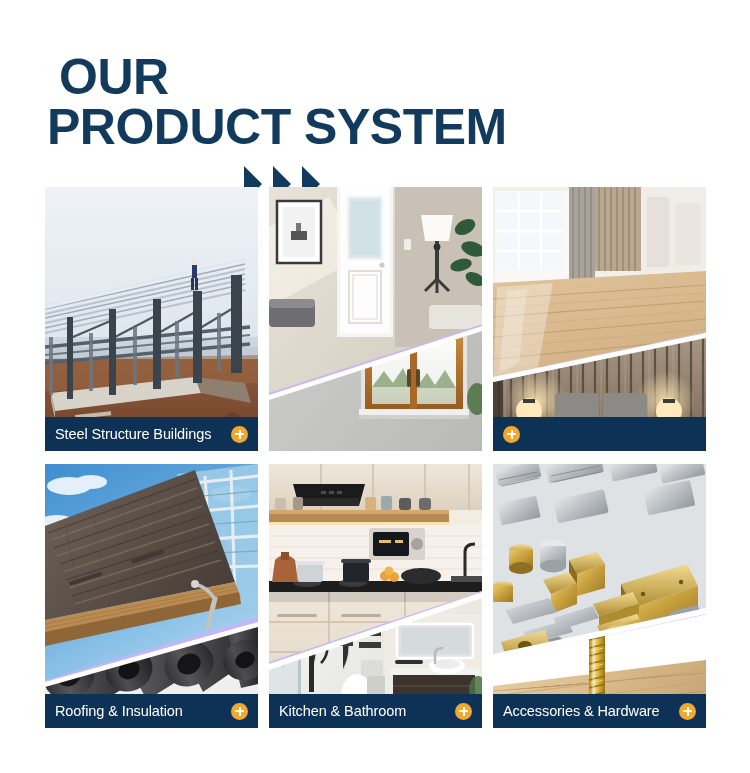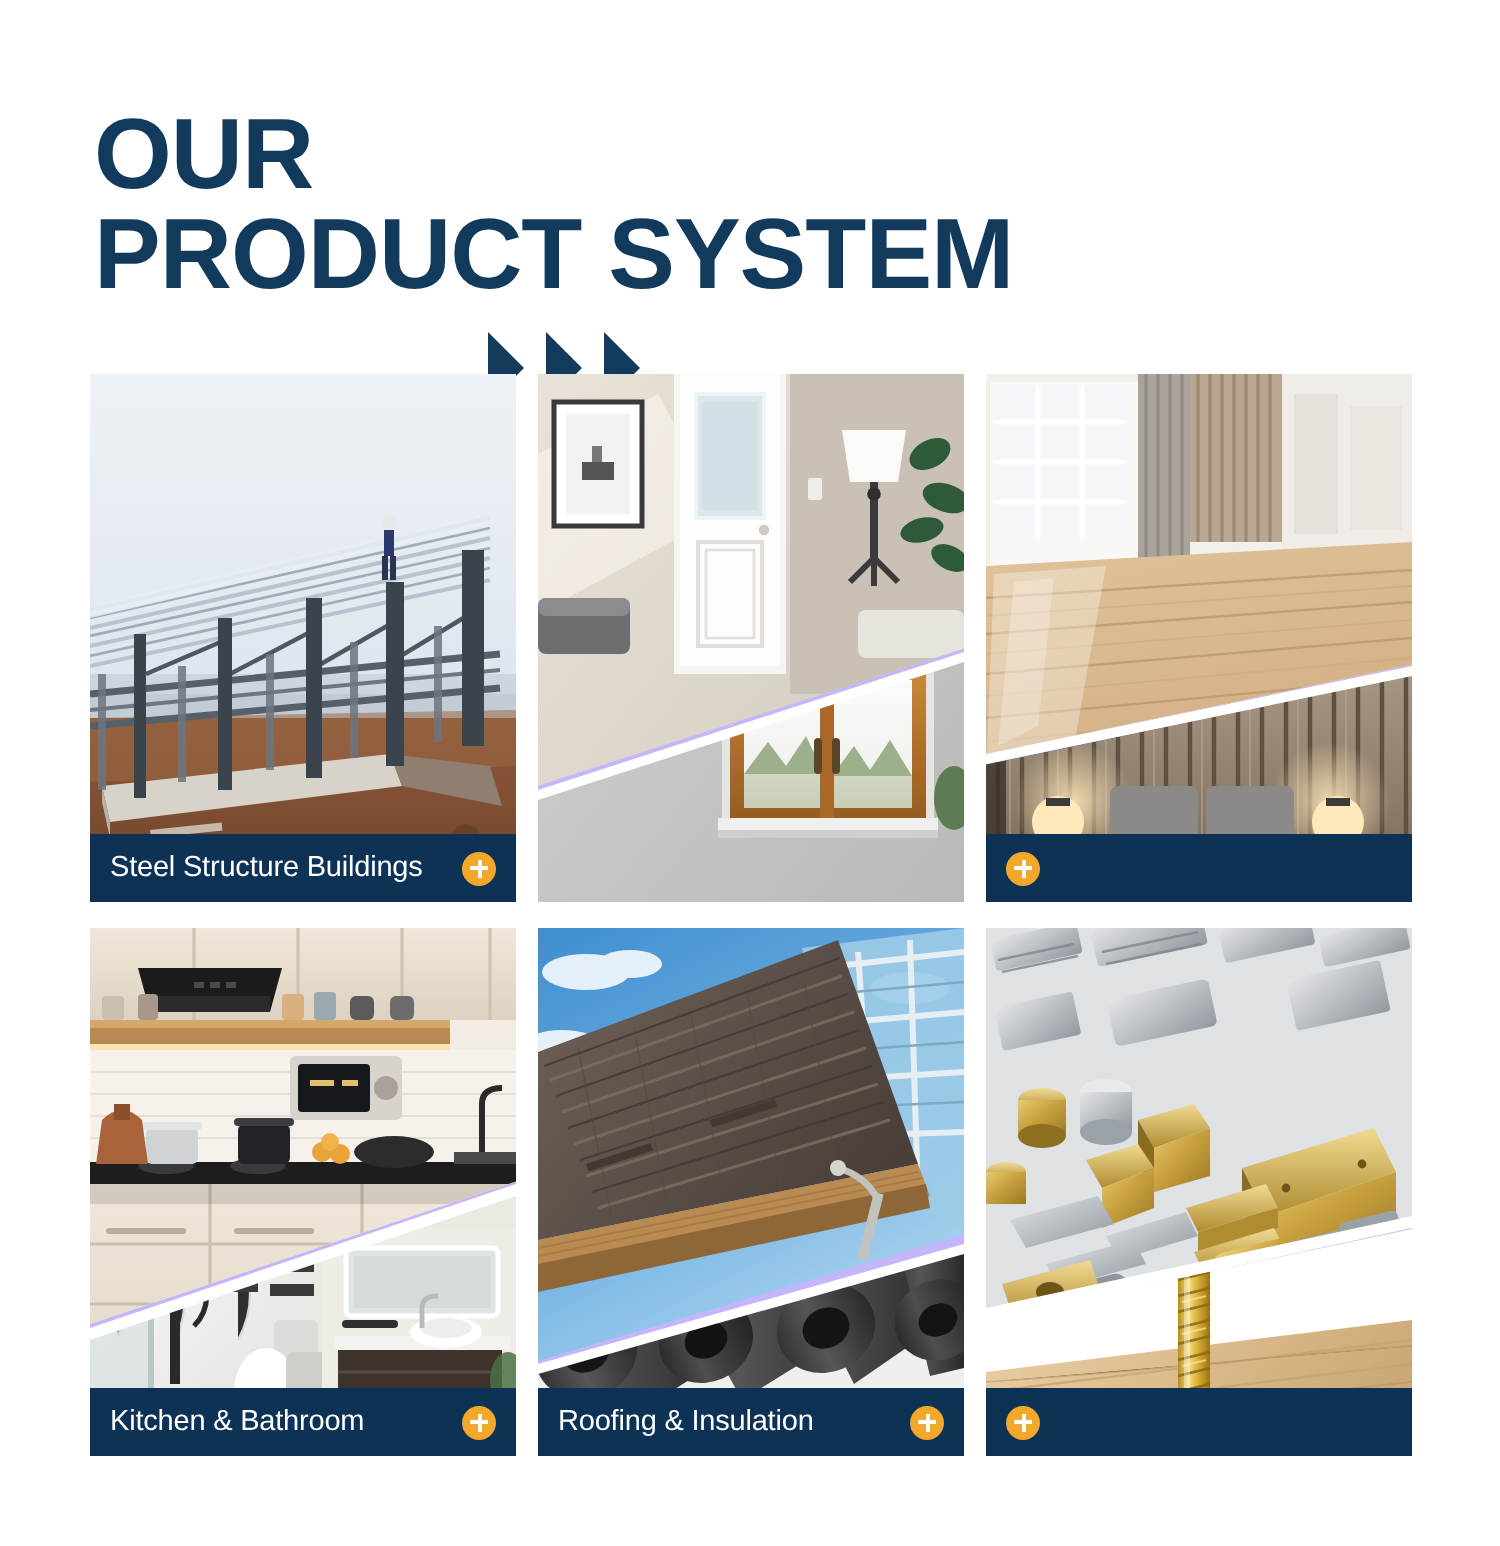--- a/index.html
+++ b/index.html
@@ -15,21 +15,21 @@
   
   .heading{
     position:absolute; left:47px; top:52px;
     color:#113A5C;
     font-weight:bold;
     font-size:50px;
     line-height:50px;
     letter-spacing:-0.5px;
     white-space:nowrap;
   }
-  .heading .l1{ display:block; }
+  .heading .l1{ display:block;margin-left:12px; }
   .heading .l2{ display:flex; align-items:center; gap:12px; margin-top:0;flex-direction:column; }
   .chevrons{ display:inline-flex; gap:7px; margin-left:10px; }
   .chevrons svg{ display:block; }
 
   
   .grid{
     position:absolute; left:45px; top:187px;
     width:661px;
     display:grid;
     grid-template-columns:repeat(3, 213px);
@@ -482,189 +482,20 @@
         </div>
       </div>
       <div class="label-bar">
         <span class="plus-badge"></span>
       </div>
     </div>
 
     <div class="card">
       <div class="media">
 
-        <div class="half top clip-top4">
-          <svg viewBox="0 0 213 264" preserveAspectRatio="xMidYMid slice">
-            <defs>
-              <linearGradient id="cab4" x1="0" y1="0" x2="0" y2="1">
-                <stop offset="0%" stop-color="#efe7da"></stop>
-                  <stop offset="100%" stop-color="#ddd2c1"></stop>
-              </linearGradient>
-            </defs>
-            <rect width="213" height="264" fill="#f2ece2"></rect>
-
-            <rect y="0" width="213" height="46" fill="url(#cab4)"></rect>
-            <g stroke="#cfc3b0" stroke-width="1.6">
-              <path d="M52 0 V46"></path>
-                <path d="M104 0 V46"></path>
-                <path d="M156 0 V46"></path>
-                <path d="M200 0 V46"></path>
-            </g>
-
-            <path d="M24 20 H96 L90 42 H30 Z" fill="#1b1b1b"></path>
-            <rect x="30" y="34" width="60" height="8" fill="#2b2b2b"></rect>
-            <g fill="#4a4a4a">
-                <rect x="52" y="27" width="5" height="3"></rect>
-                <rect x="60" y="27" width="5" height="3"></rect>
-                <rect x="68" y="27" width="5" height="3"></rect>
-              </g>
-
-            <rect x="0" y="46" width="180" height="12" fill="#b88a53"></rect>
-            <rect x="0" y="46" width="180" height="4" fill="#d4a76b"></rect>
-            <rect x="0" y="58" width="180" height="3" fill="#ffe2ab" opacity="0.85"></rect>
-
-            <g>
-              <rect x="6" y="34" width="11" height="12" rx="2" fill="#c9bfae"></rect>
-              <rect x="24" y="33" width="10" height="13" rx="2" fill="#a8988a"></rect>
-              <rect x="96" y="33" width="11" height="13" rx="2" fill="#d9b07e"></rect>
-              <rect x="112" y="32" width="11" height="14" rx="2" fill="#9aa9ae"></rect>
-              <rect x="130" y="34" width="12" height="12" rx="3" fill="#5b5b5b"></rect>
-              <rect x="150" y="34" width="12" height="12" rx="3" fill="#6c6c6c"></rect>
-            </g>
-
-            <rect y="61" width="213" height="56" fill="#f6f2eb"></rect>
-            <g stroke="#e6dfd4" stroke-width="1">
-              <path d="M0 72 H213"></path>
-                <path d="M0 83 H213"></path>
-                <path d="M0 94 H213"></path>
-                <path d="M0 105 H213"></path>
-            </g>
-
-            <rect x="100" y="64" width="56" height="32" rx="3" fill="#d8d3cc"></rect>
-            <rect x="104" y="68" width="36" height="24" rx="2" fill="#15181c"></rect>
-            <g fill="#e0c169">
-                <rect x="110" y="76" width="12" height="3"></rect>
-                <rect x="126" y="76" width="8" height="3"></rect>
-              </g>
-            <circle cx="148" cy="80" r="6" fill="#a8a29a"></circle>
-
-            <rect y="117" width="213" height="11" fill="#1d1d1d"></rect>
-
-            <g fill="#3a3a3a">
-              <ellipse cx="38" cy="119" rx="14" ry="4"></ellipse>
-              <ellipse cx="84" cy="119" rx="14" ry="4"></ellipse>
-            </g>
-
-            <rect x="28" y="100" width="26" height="18" rx="3" fill="#cfd3d6"></rect>
-            <rect x="26" y="97" width="30" height="4" rx="2" fill="#e2e5e7"></rect>
-            <rect x="74" y="98" width="26" height="20" rx="3" fill="#22242a"></rect>
-            <rect x="72" y="95" width="30" height="4" rx="2" fill="#3a3d44"></rect>
-
-            <path d="M6 96 q10 -10 20 0 l3 22 h-26 Z" fill="#a9633a"></path>
-            <rect x="12" y="88" width="8" height="8" fill="#8b4f2c"></rect>
-
-            <ellipse cx="152" cy="112" rx="20" ry="8" fill="#2c2c2c"></ellipse>
-            <circle cx="116" cy="112" r="5" fill="#e8a33a"></circle>
-            <circle cx="125" cy="113" r="5" fill="#e8a33a"></circle>
-            <circle cx="120" cy="107" r="4.5" fill="#f0b44b"></circle>
-
-            <path d="M196 88 v26" stroke="#2a2a2a" stroke-width="3" fill="none"></path>
-            <path d="M196 88 q0 -8 10 -8" stroke="#2a2a2a" stroke-width="3" fill="none"></path>
-            <rect x="182" y="112" width="31" height="6" fill="#4a4a4a"></rect>
-
-            <rect y="128" width="213" height="136" fill="url(#cab4)"></rect>
-            <g stroke="#cbbfae" stroke-width="1.5">
-              <path d="M0 158 H213"></path>
-                <path d="M0 188 H213"></path>
-              <path d="M60 128 V264"></path>
-                <path d="M136 128 V264"></path>
-            </g>
-            <g fill="#b9ad9c">
-              <rect x="8" y="150" width="40" height="3" rx="1.5"></rect>
-              <rect x="72" y="150" width="40" height="3" rx="1.5"></rect>
-              <rect x="150" y="150" width="40" height="3" rx="1.5"></rect>
-            </g>
-
-            <rect y="128" width="213" height="10" fill="#000" opacity="0.12"></rect>
-          </svg>
-        </div>
-
-        <div class="half bot clip-bot4">
-          <svg viewBox="0 0 213 264" preserveAspectRatio="xMidYMid slice">
-            <defs>
-              <linearGradient id="marb4" x1="0" y1="0" x2="1" y2="1">
-                <stop offset="0%" stop-color="#f6f6f4"></stop>
-                  <stop offset="100%" stop-color="#e2e2df"></stop>
-              </linearGradient>
-            </defs>
-            <rect width="213" height="264" fill="#ece9e3"></rect>
-
-            <rect x="0" y="150" width="110" height="114" fill="url(#marb4)"></rect>
-            <g stroke="#d3d3ce" stroke-width="1.1" opacity="0.8">
-              <path d="M8 160 q16 22 6 44"></path>
-                <path d="M40 152 q14 30 2 56"></path>
-                <path d="M74 158 q12 26 0 48"></path>
-            </g>
-
-            <rect x="0" y="150" width="30" height="114" fill="#cfdcdd" opacity="0.55"></rect>
-            <rect x="29" y="150" width="3" height="114" fill="#b9c6c7"></rect>
-
-            <rect x="40" y="158" width="5" height="70" fill="#2a2a2a"></rect>
-            <rect x="34" y="176" width="18" height="6" rx="2" fill="#2a2a2a"></rect>
-            <circle cx="56" cy="166" r="7" fill="#2a2a2a"></circle>
-            <path d="M56 173 q6 16 -4 26" stroke="#2a2a2a" stroke-width="2.6" fill="none"></path>
-
-            <rect x="62" y="164" width="22" height="6" fill="#3a3a3a"></rect>
-            <rect x="62" y="176" width="22" height="6" fill="#3a3a3a"></rect>
-            <rect x="90" y="166" width="22" height="6" fill="#3a3a3a"></rect>
-            <rect x="90" y="178" width="22" height="6" fill="#3a3a3a"></rect>
-
-            <rect x="92" y="196" width="22" height="18" rx="3" fill="#dcdcd8"></rect>
-            <ellipse cx="88" cy="232" rx="16" ry="22" fill="#ffffff"></ellipse>
-            <rect x="98" y="212" width="24" height="30" rx="4" fill="#cfcfc9"></rect>
-
-            <rect x="116" y="150" width="97" height="114" fill="#efece6"></rect>
-
-            <rect x="128" y="160" width="76" height="34" rx="3" fill="#dfe3e4" stroke="#ffffff" stroke-width="2.5"></rect>
-            <rect x="132" y="164" width="68" height="26" fill="#d5dadb"></rect>
-
-            <rect x="122" y="204" width="88" height="7" fill="#f4f2ee"></rect>
-
-            <ellipse cx="178" cy="202" rx="18" ry="8" fill="#ffffff"></ellipse>
-            <ellipse cx="178" cy="200" rx="13" ry="5" fill="#ededea"></ellipse>
-
-            <path d="M166 190 v10" stroke="#b9b9b9" stroke-width="2.4"></path>
-            <path d="M166 190 q0 -6 8 -6" stroke="#b9b9b9" stroke-width="2.4" fill="none"></path>
-
-            <rect x="124" y="211" width="82" height="34" fill="#3b332c"></rect>
-            <g stroke="#554a40" stroke-width="1.4">
-              <path d="M124 222 H206"></path>
-                <path d="M124 233 H206"></path>
-            </g>
-
-            <rect x="126" y="196" width="28" height="4" rx="2" fill="#2f2f2f"></rect>
-
-            <ellipse cx="209" cy="226" rx="9" ry="14" fill="#4a7243" opacity="0.85"></ellipse>
-          </svg>
-        </div>
-        <div class="slash">
-          <svg viewBox="0 0 213 264" preserveAspectRatio="none">
-            <path d="M0 200 L213 128 L213 134 L0 206 Z" fill="#ffffff"></path>
-          </svg>
-        </div>
-      </div>
-      <div class="label-bar">
-        <span class="label-text">Kitchen &amp; Bathroom</span>
-        <span class="plus-badge"></span>
-      </div>
-    </div>
-
-    <div class="card">
-      <div class="media">
-
         <div class="half top clip-top2">
           <svg viewBox="0 0 213 264" preserveAspectRatio="xMidYMid slice">
             <defs>
               <linearGradient id="sky5" x1="0" y1="0" x2="0.4" y2="1">
                 <stop offset="0%" stop-color="#3f8ed0"></stop>
                   <stop offset="60%" stop-color="#7cb8e4"></stop>
                 <stop offset="100%" stop-color="#b9dcf1"></stop>
               </linearGradient>
               <linearGradient id="tile5" x1="0" y1="0" x2="1" y2="0.6">
                 <stop offset="0%" stop-color="#6f6259"></stop>
@@ -783,20 +614,189 @@
           </svg>
         </div>
         <div class="slash">
           <svg viewBox="0 0 213 264" preserveAspectRatio="none">
             <path d="M0 218 L213 158 L213 163 L0 223 Z" fill="#ffffff"></path>
           </svg>
         </div>
       </div>
       <div class="label-bar">
         <span class="label-text">Roofing &amp; Insulation</span>
+        <span class="plus-badge"></span>
+      </div>
+    </div>
+
+    <div class="card">
+      <div class="media">
+
+        <div class="half top clip-top4">
+          <svg viewBox="0 0 213 264" preserveAspectRatio="xMidYMid slice">
+            <defs>
+              <linearGradient id="cab4" x1="0" y1="0" x2="0" y2="1">
+                <stop offset="0%" stop-color="#efe7da"></stop>
+                  <stop offset="100%" stop-color="#ddd2c1"></stop>
+              </linearGradient>
+            </defs>
+            <rect width="213" height="264" fill="#f2ece2"></rect>
+
+            <rect y="0" width="213" height="46" fill="url(#cab4)"></rect>
+            <g stroke="#cfc3b0" stroke-width="1.6">
+              <path d="M52 0 V46"></path>
+                <path d="M104 0 V46"></path>
+                <path d="M156 0 V46"></path>
+                <path d="M200 0 V46"></path>
+            </g>
+
+            <path d="M24 20 H96 L90 42 H30 Z" fill="#1b1b1b"></path>
+            <rect x="30" y="34" width="60" height="8" fill="#2b2b2b"></rect>
+            <g fill="#4a4a4a">
+                <rect x="52" y="27" width="5" height="3"></rect>
+                <rect x="60" y="27" width="5" height="3"></rect>
+                <rect x="68" y="27" width="5" height="3"></rect>
+              </g>
+
+            <rect x="0" y="46" width="180" height="12" fill="#b88a53"></rect>
+            <rect x="0" y="46" width="180" height="4" fill="#d4a76b"></rect>
+            <rect x="0" y="58" width="180" height="3" fill="#ffe2ab" opacity="0.85"></rect>
+
+            <g>
+              <rect x="6" y="34" width="11" height="12" rx="2" fill="#c9bfae"></rect>
+              <rect x="24" y="33" width="10" height="13" rx="2" fill="#a8988a"></rect>
+              <rect x="96" y="33" width="11" height="13" rx="2" fill="#d9b07e"></rect>
+              <rect x="112" y="32" width="11" height="14" rx="2" fill="#9aa9ae"></rect>
+              <rect x="130" y="34" width="12" height="12" rx="3" fill="#5b5b5b"></rect>
+              <rect x="150" y="34" width="12" height="12" rx="3" fill="#6c6c6c"></rect>
+            </g>
+
+            <rect y="61" width="213" height="56" fill="#f6f2eb"></rect>
+            <g stroke="#e6dfd4" stroke-width="1">
+              <path d="M0 72 H213"></path>
+                <path d="M0 83 H213"></path>
+                <path d="M0 94 H213"></path>
+                <path d="M0 105 H213"></path>
+            </g>
+
+            <rect x="100" y="64" width="56" height="32" rx="3" fill="#d8d3cc"></rect>
+            <rect x="104" y="68" width="36" height="24" rx="2" fill="#15181c"></rect>
+            <g fill="#e0c169">
+                <rect x="110" y="76" width="12" height="3"></rect>
+                <rect x="126" y="76" width="8" height="3"></rect>
+              </g>
+            <circle cx="148" cy="80" r="6" fill="#a8a29a"></circle>
+
+            <rect y="117" width="213" height="11" fill="#1d1d1d"></rect>
+
+            <g fill="#3a3a3a">
+              <ellipse cx="38" cy="119" rx="14" ry="4"></ellipse>
+              <ellipse cx="84" cy="119" rx="14" ry="4"></ellipse>
+            </g>
+
+            <rect x="28" y="100" width="26" height="18" rx="3" fill="#cfd3d6"></rect>
+            <rect x="26" y="97" width="30" height="4" rx="2" fill="#e2e5e7"></rect>
+            <rect x="74" y="98" width="26" height="20" rx="3" fill="#22242a"></rect>
+            <rect x="72" y="95" width="30" height="4" rx="2" fill="#3a3d44"></rect>
+
+            <path d="M6 96 q10 -10 20 0 l3 22 h-26 Z" fill="#a9633a"></path>
+            <rect x="12" y="88" width="8" height="8" fill="#8b4f2c"></rect>
+
+            <ellipse cx="152" cy="112" rx="20" ry="8" fill="#2c2c2c"></ellipse>
+            <circle cx="116" cy="112" r="5" fill="#e8a33a"></circle>
+            <circle cx="125" cy="113" r="5" fill="#e8a33a"></circle>
+            <circle cx="120" cy="107" r="4.5" fill="#f0b44b"></circle>
+
+            <path d="M196 88 v26" stroke="#2a2a2a" stroke-width="3" fill="none"></path>
+            <path d="M196 88 q0 -8 10 -8" stroke="#2a2a2a" stroke-width="3" fill="none"></path>
+            <rect x="182" y="112" width="31" height="6" fill="#4a4a4a"></rect>
+
+            <rect y="128" width="213" height="136" fill="url(#cab4)"></rect>
+            <g stroke="#cbbfae" stroke-width="1.5">
+              <path d="M0 158 H213"></path>
+                <path d="M0 188 H213"></path>
+              <path d="M60 128 V264"></path>
+                <path d="M136 128 V264"></path>
+            </g>
+            <g fill="#b9ad9c">
+              <rect x="8" y="150" width="40" height="3" rx="1.5"></rect>
+              <rect x="72" y="150" width="40" height="3" rx="1.5"></rect>
+              <rect x="150" y="150" width="40" height="3" rx="1.5"></rect>
+            </g>
+
+            <rect y="128" width="213" height="10" fill="#000" opacity="0.12"></rect>
+          </svg>
+        </div>
+
+        <div class="half bot clip-bot4">
+          <svg viewBox="0 0 213 264" preserveAspectRatio="xMidYMid slice">
+            <defs>
+              <linearGradient id="marb4" x1="0" y1="0" x2="1" y2="1">
+                <stop offset="0%" stop-color="#f6f6f4"></stop>
+                  <stop offset="100%" stop-color="#e2e2df"></stop>
+              </linearGradient>
+            </defs>
+            <rect width="213" height="264" fill="#ece9e3"></rect>
+
+            <rect x="0" y="150" width="110" height="114" fill="url(#marb4)"></rect>
+            <g stroke="#d3d3ce" stroke-width="1.1" opacity="0.8">
+              <path d="M8 160 q16 22 6 44"></path>
+                <path d="M40 152 q14 30 2 56"></path>
+                <path d="M74 158 q12 26 0 48"></path>
+            </g>
+
+            <rect x="0" y="150" width="30" height="114" fill="#cfdcdd" opacity="0.55"></rect>
+            <rect x="29" y="150" width="3" height="114" fill="#b9c6c7"></rect>
+
+            <rect x="40" y="158" width="5" height="70" fill="#2a2a2a"></rect>
+            <rect x="34" y="176" width="18" height="6" rx="2" fill="#2a2a2a"></rect>
+            <circle cx="56" cy="166" r="7" fill="#2a2a2a"></circle>
+            <path d="M56 173 q6 16 -4 26" stroke="#2a2a2a" stroke-width="2.6" fill="none"></path>
+
+            <rect x="62" y="164" width="22" height="6" fill="#3a3a3a"></rect>
+            <rect x="62" y="176" width="22" height="6" fill="#3a3a3a"></rect>
+            <rect x="90" y="166" width="22" height="6" fill="#3a3a3a"></rect>
+            <rect x="90" y="178" width="22" height="6" fill="#3a3a3a"></rect>
+
+            <rect x="92" y="196" width="22" height="18" rx="3" fill="#dcdcd8"></rect>
+            <ellipse cx="88" cy="232" rx="16" ry="22" fill="#ffffff"></ellipse>
+            <rect x="98" y="212" width="24" height="30" rx="4" fill="#cfcfc9"></rect>
+
+            <rect x="116" y="150" width="97" height="114" fill="#efece6"></rect>
+
+            <rect x="128" y="160" width="76" height="34" rx="3" fill="#dfe3e4" stroke="#ffffff" stroke-width="2.5"></rect>
+            <rect x="132" y="164" width="68" height="26" fill="#d5dadb"></rect>
+
+            <rect x="122" y="204" width="88" height="7" fill="#f4f2ee"></rect>
+
+            <ellipse cx="178" cy="202" rx="18" ry="8" fill="#ffffff"></ellipse>
+            <ellipse cx="178" cy="200" rx="13" ry="5" fill="#ededea"></ellipse>
+
+            <path d="M166 190 v10" stroke="#b9b9b9" stroke-width="2.4"></path>
+            <path d="M166 190 q0 -6 8 -6" stroke="#b9b9b9" stroke-width="2.4" fill="none"></path>
+
+            <rect x="124" y="211" width="82" height="34" fill="#3b332c"></rect>
+            <g stroke="#554a40" stroke-width="1.4">
+              <path d="M124 222 H206"></path>
+                <path d="M124 233 H206"></path>
+            </g>
+
+            <rect x="126" y="196" width="28" height="4" rx="2" fill="#2f2f2f"></rect>
+
+            <ellipse cx="209" cy="226" rx="9" ry="14" fill="#4a7243" opacity="0.85"></ellipse>
+          </svg>
+        </div>
+        <div class="slash">
+          <svg viewBox="0 0 213 264" preserveAspectRatio="none">
+            <path d="M0 200 L213 128 L213 134 L0 206 Z" fill="#ffffff"></path>
+          </svg>
+        </div>
+      </div>
+      <div class="label-bar">
+        <span class="label-text">Kitchen &amp; Bathroom</span>
         <span class="plus-badge"></span>
       </div>
     </div>
 
     <div class="card">
       <div class="media">
 
         <div class="half top clip-top3">
           <svg viewBox="0 0 213 264" preserveAspectRatio="xMidYMid slice">
             <defs>
@@ -959,18 +959,19 @@
             <ellipse cx="104" cy="242" rx="30" ry="7" fill="#000" opacity="0.12"></ellipse>
           </svg>
         </div>
         <div class="slash">
           <svg viewBox="0 0 213 264" preserveAspectRatio="none">
             <path d="M0 190 L213 144 L213 150 L0 196 Z" fill="#ffffff"></path>
           </svg>
         </div>
       </div>
       <div class="label-bar">
+        <span class="label-text">Accessories &amp; Hardware</span>
         <span class="plus-badge"></span>
       </div>
     </div>
 
   </div>
 </div>
 
 </body></html>

